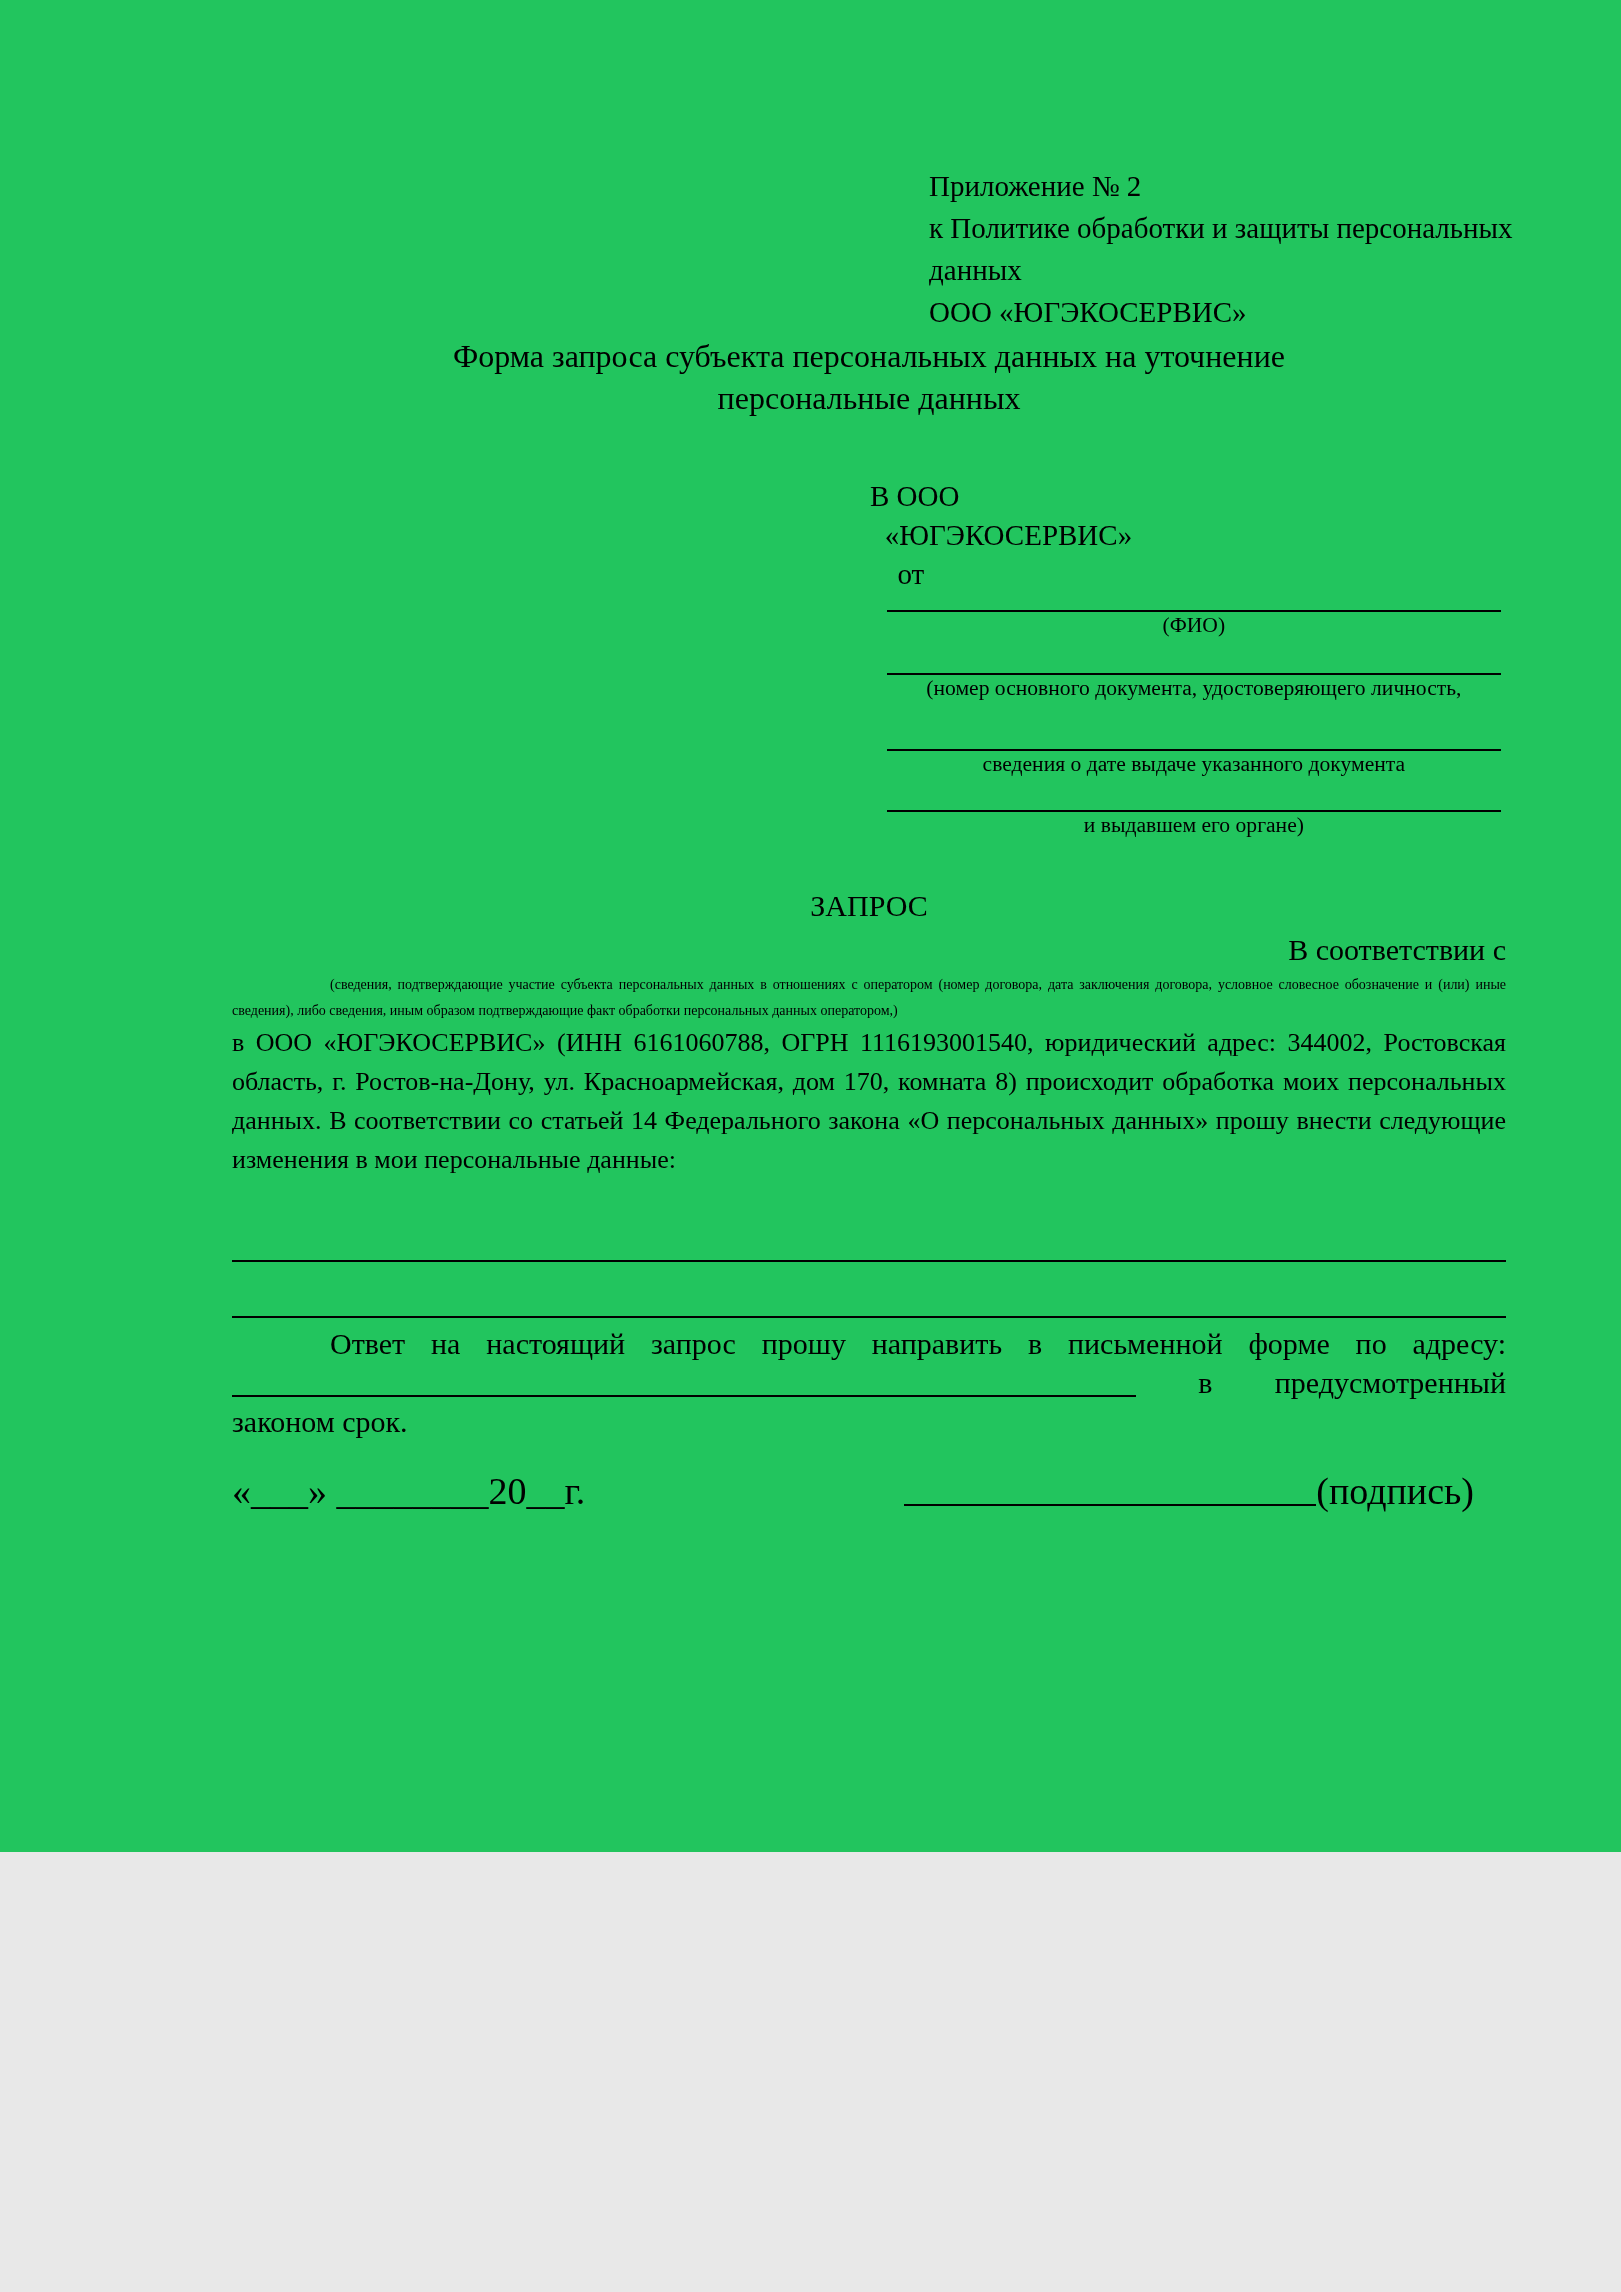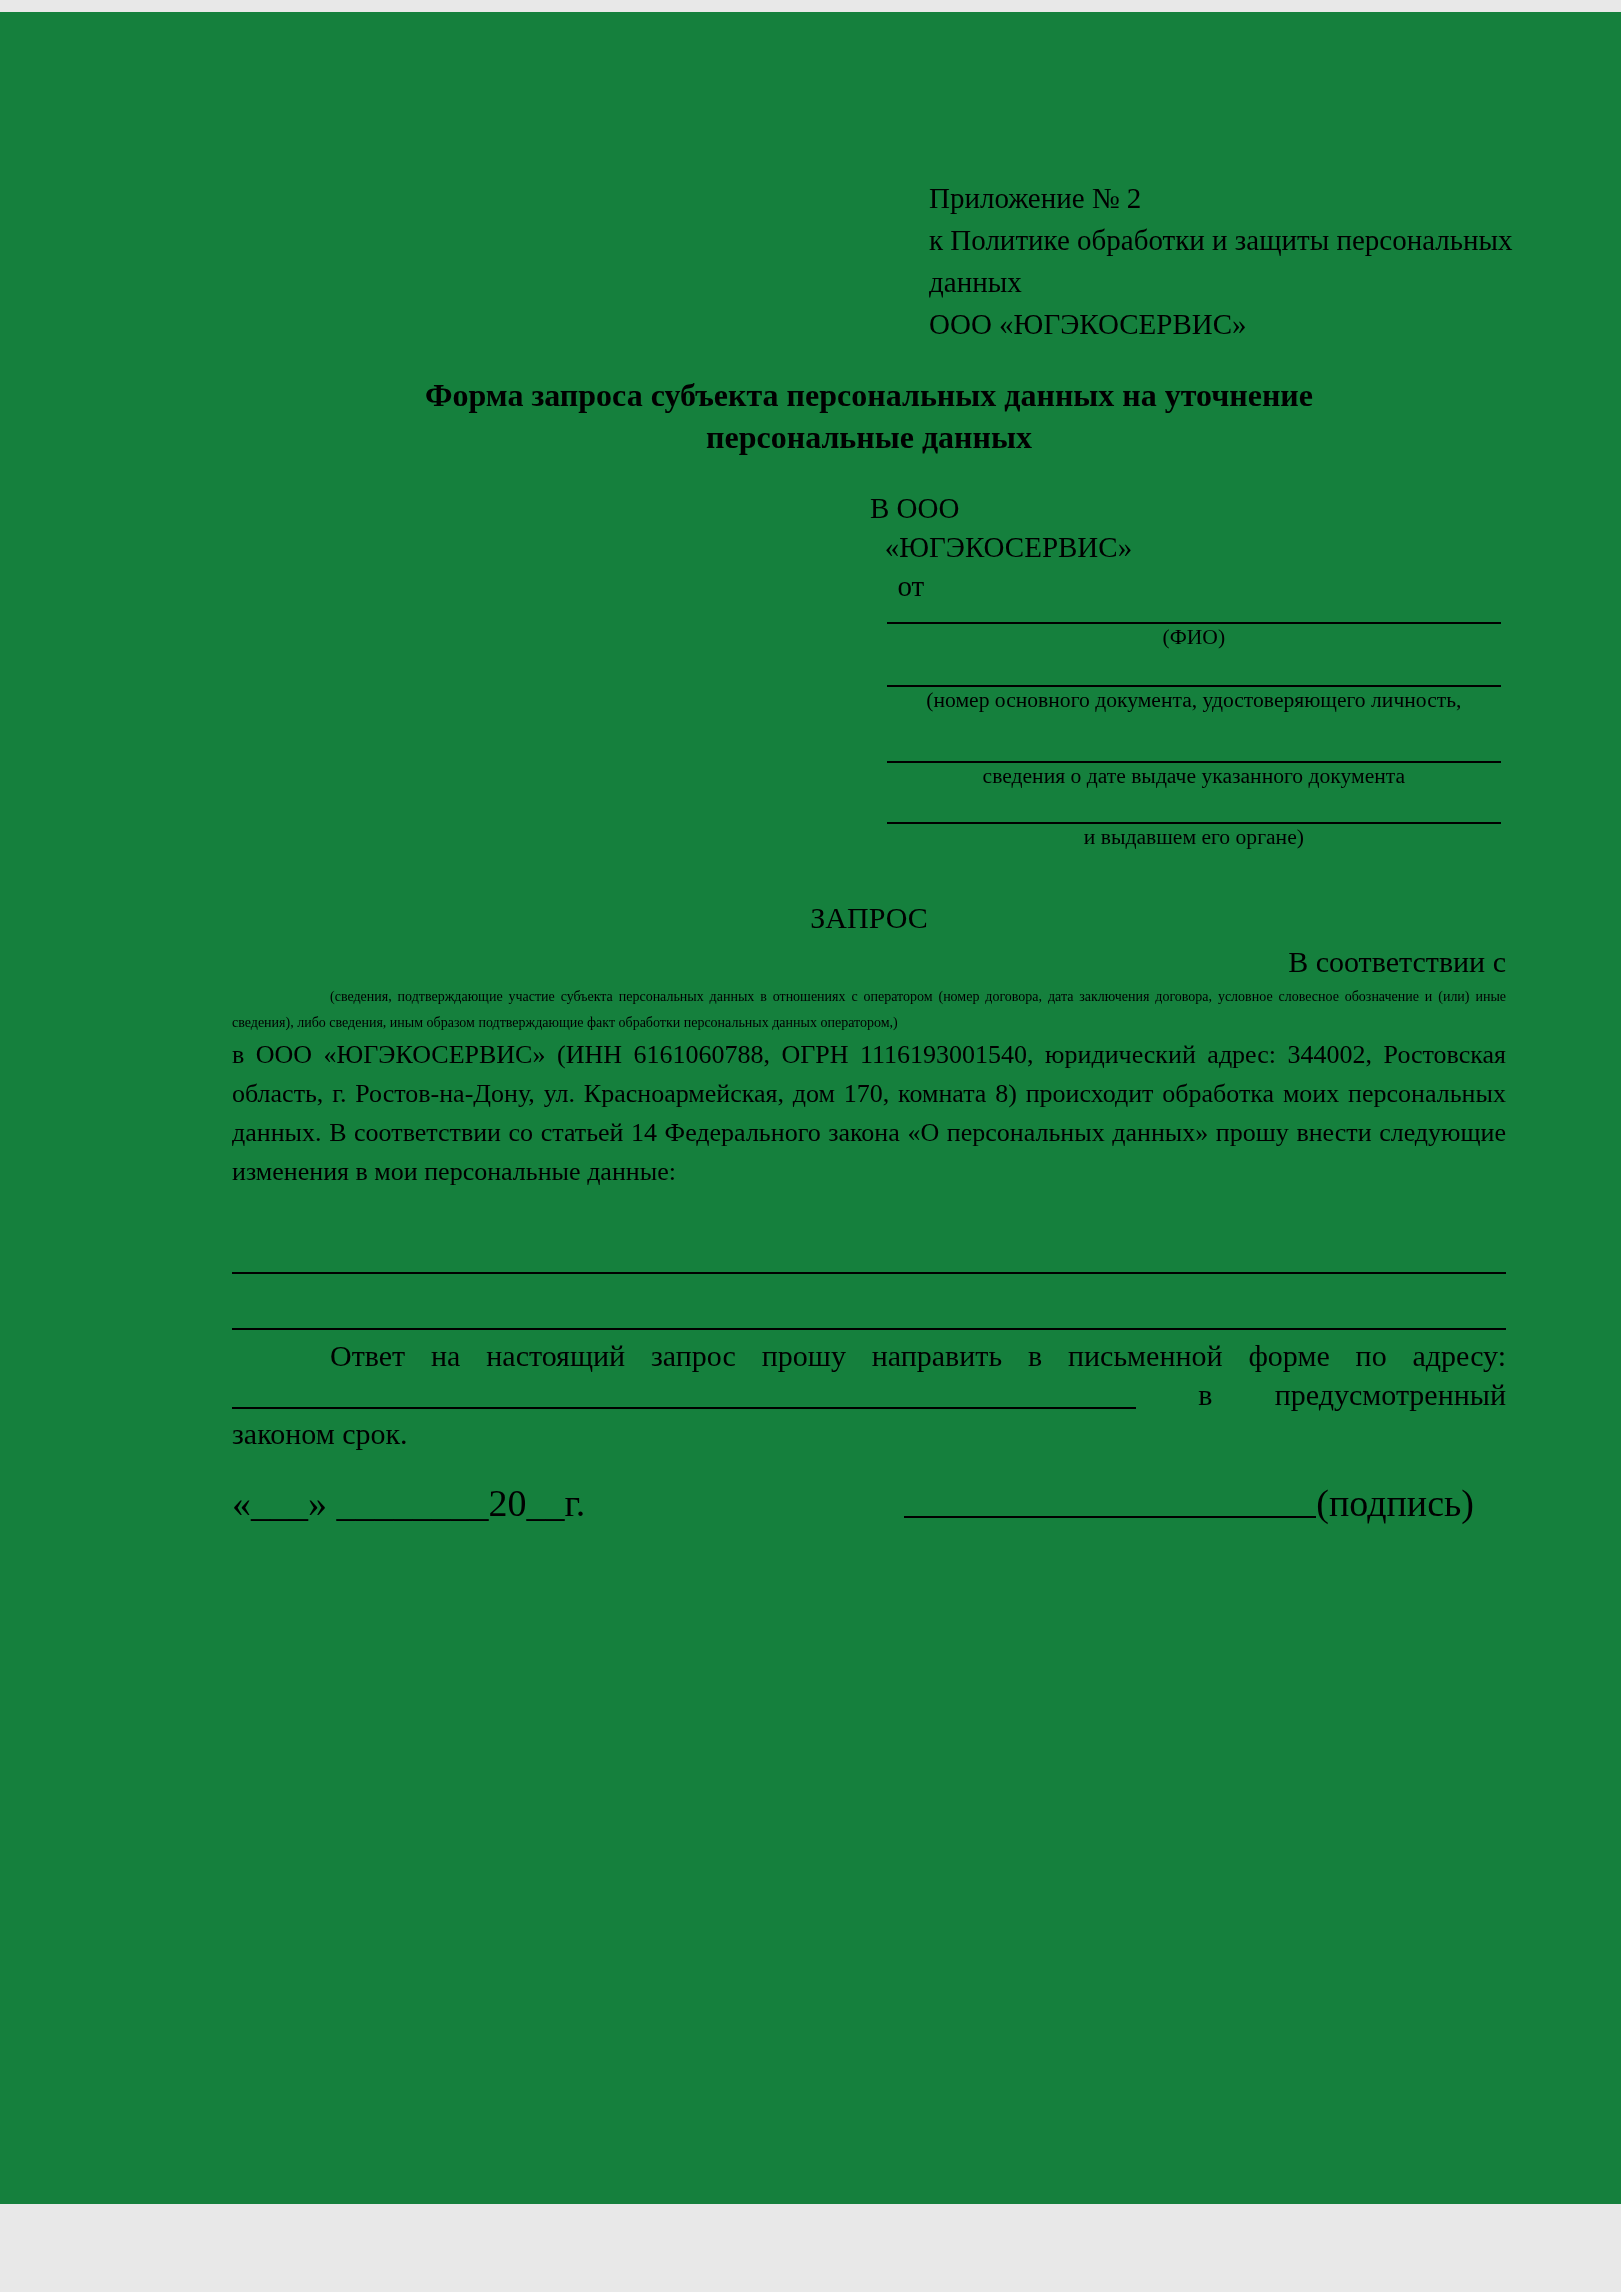--- a/index.html
+++ b/index.html
@@ -1,29 +1,29 @@
 <!DOCTYPE html>
 <html><head>
 <meta charset="utf-8">
 <style>
   html,body { margin:0; padding:0; background:#e8e8e8; }
   .page {
     position:relative;
-    width:1621px; height:2192px;
-    margin:12px auto;
-    background:#15803d;
+    width:1621px; height:1852px;
+    margin:0 auto;
+    background:#22c55e;
     color:#000000;
     font-family:"Liberation Serif", "DejaVu Serif", serif;
     overflow:hidden;
   }
   
   .appendix { position:absolute; left:929px; top:165px; font-size:29px; line-height:42px; }
   
-  .doc-title { position:absolute; left:232px; top:362px; width:1274px; text-align:center;
-               font-weight:bold; font-size:32px; line-height:42px; }
+  .doc-title { position:absolute; left:232px; top:335px; width:1274px; text-align:center;
+               font-weight:normal; font-size:32px; line-height:42px; }
   
   .addressee { position:absolute; left:870px; top:477px; width:631px; font-size:29px; line-height:39px; }
   .addr-l2 { margin-left:14.7px; }
   .addr-l3 { margin-left:27.4px; }
   .blank { margin-left:16.7px; height:15.7px; border-bottom:2px solid #000; }
   .blank-b2 { margin-top:19.6px; }
   .blank-b3 { margin-top:31px; }
   .blank-b4 { margin-top:17.6px; }
   .caption { margin-left:16.7px; text-align:center; font-size:21.6px; line-height:26.5px; }
   

